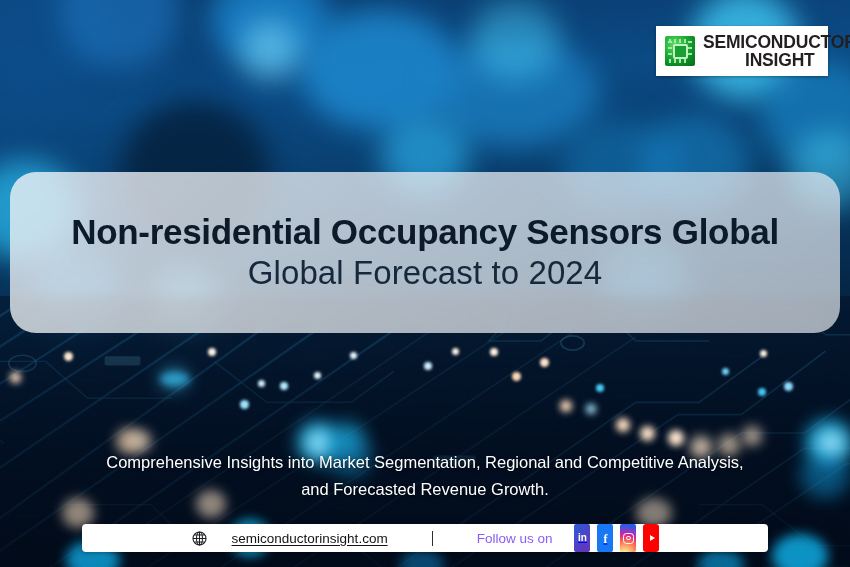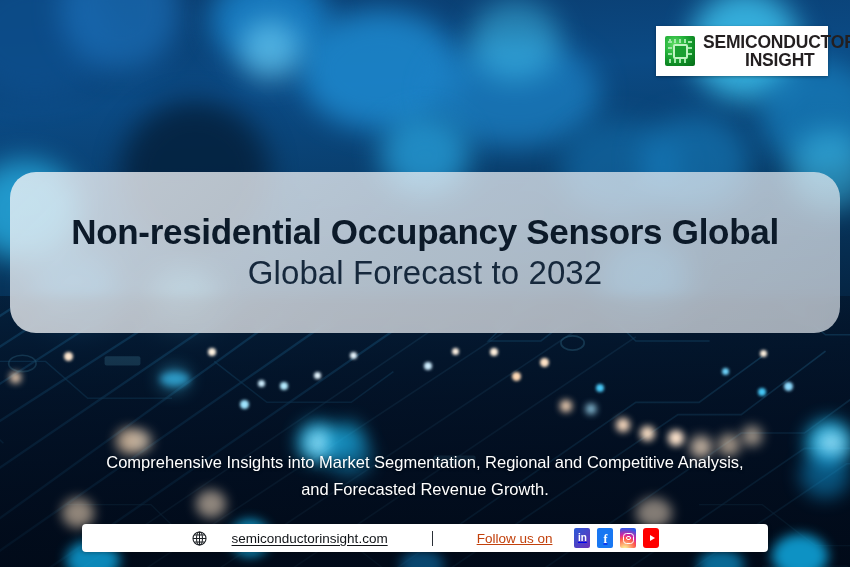--- a/index.html
+++ b/index.html
@@ -158,27 +158,26 @@
     text-underline-offset:2px;
     white-space:nowrap;
   }
   #footer-divider {
     width:1px; height:15px;
     background:#2a2f36;
     margin:0 28px;
     flex:0 0 1px;
   }
   #follow-label {
-    font-size:13.5px; color:#c2410c; white-space:nowrap;
+    font-size:13.5px; color:#8b5cf6; white-space:nowrap;
     margin-right:6px;
-    text-decoration:underline;
   }
   .social-row { display:flex; align-items:center; gap:7px; }
   .social {
-    width:16px; height:20px;
+    width:16px; height:28px;
     border-radius:2px;
     display:flex; align-items:center; justify-content:center;
     flex:0 0 16px;
     position:relative;
   }
   .social.li { background:linear-gradient(135deg,#2a5bd7 0%,#6b2fb8 100%); }
   .social.li span {
     color:#fff; font-size:10px; font-weight:bold;
     font-family:"Liberation Sans", sans-serif;
     line-height:1;
@@ -367,21 +366,21 @@
       <div class="leg" style="top:17px;right:3px;width:4px;height:2px;"></div>
     </div>
     <div class="logo-text">
       <div class="logo-l1">SEMICONDUCTOR</div>
       <div class="logo-l2">INSIGHT</div>
     </div>
   </div>
 
   <div id="title-card">
     <div id="main-title">Non-residential Occupancy Sensors Global</div>
-    <div id="sub-title">Global Forecast to 2032</div>
+    <div id="sub-title">Global Forecast to 2024</div>
   </div>
 
   <div id="tagline">
     <span class="tl-line">Comprehensive Insights into Market Segmentation, Regional and Competitive Analysis,</span>
     <span class="tl-line">and Forecasted Revenue Growth.</span>
   </div>
 
   <div id="footer-bar">
 
     <svg id="globe-icon" viewBox="0 0 24 24" fill="none" stroke="#1b1f24" stroke-width="1.5">

